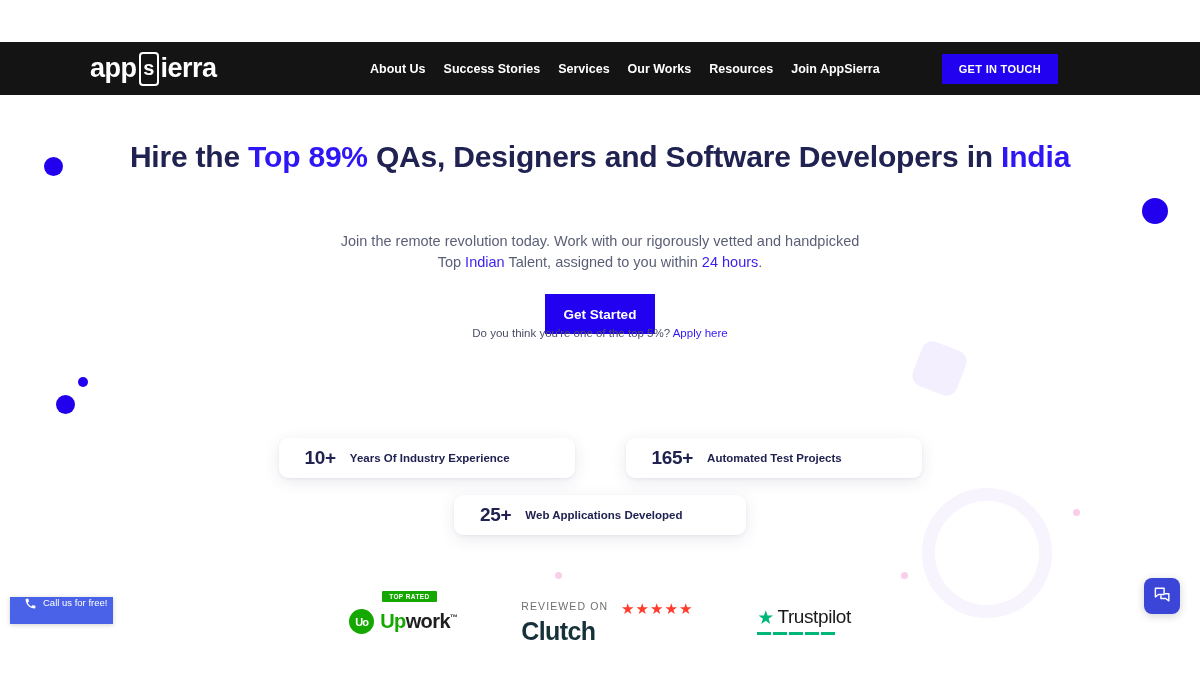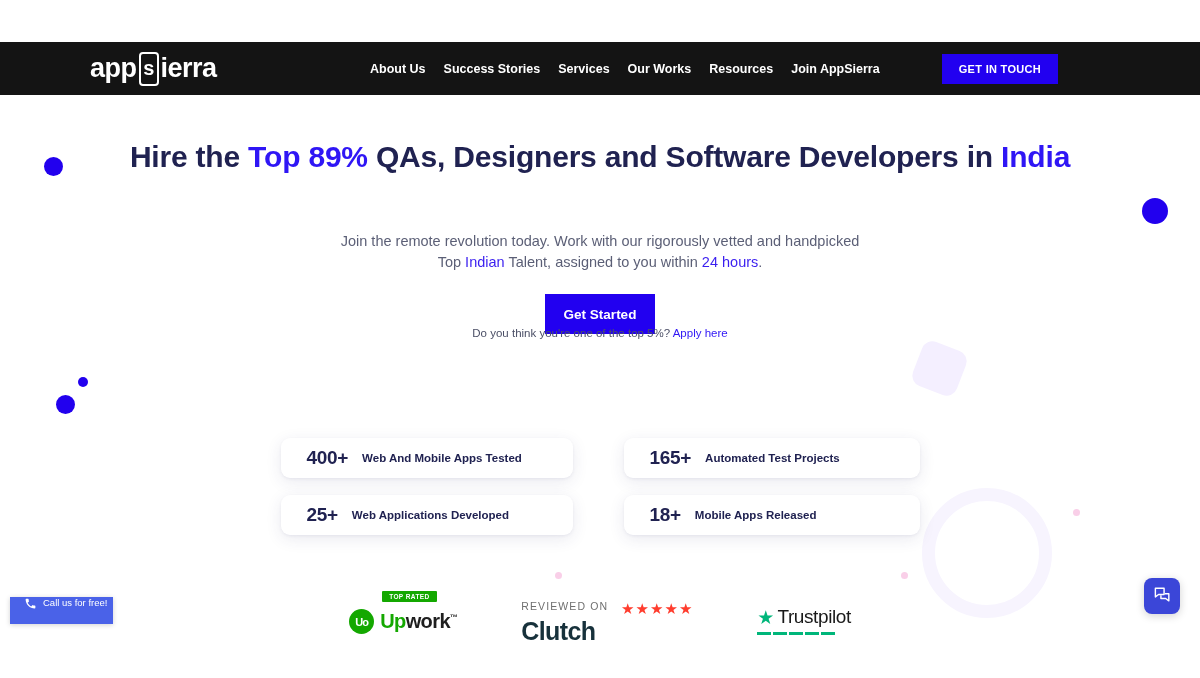--- a/index.html
+++ b/index.html
@@ -201,38 +201,34 @@
       <span>Top </span><span class="hl">Indian</span><span> Talent, assigned to you within </span><span class="hl">24 hours</span><span>.</span>
     </p>
 
     <button class="get-started">Get Started</button>
 
     <p class="apply-line">
       <span>Do you think you're one of the top 5%? </span><a href="#">Apply here</a>
     </p>
 
     <div class="stats-row stats-row-1">
-      <div class="stat-card w2">
-        <span class="num">400+</span>
-        <span class="lbl">Web And Mobile Apps Tested</span>
+      <div class="stat-card w1">
+        <span class="num">10+</span>
+        <span class="lbl">Years Of Industry Experience</span>
       </div>
       <div class="stat-card w3">
         <span class="num">165+</span>
         <span class="lbl">Automated Test Projects</span>
       </div>
     </div>
 
     <div class="stats-row stats-row-2">
       <div class="stat-card w4">
         <span class="num">25+</span>
         <span class="lbl">Web Applications Developed</span>
-      </div>
-      <div class="stat-card w5">
-        <span class="num">18+</span>
-        <span class="lbl">Mobile Apps Released</span>
       </div>
     </div>
 
     <div class="badges">
 
       <div class="badge">
         <div class="upwork">
           <div class="toprated">TOP RATED</div>
           <div class="upwork-logo">Uo</div>
           <div class="upwork-word"><span class="u">Up</span><span>work</span><span class="tm">™</span></div>

